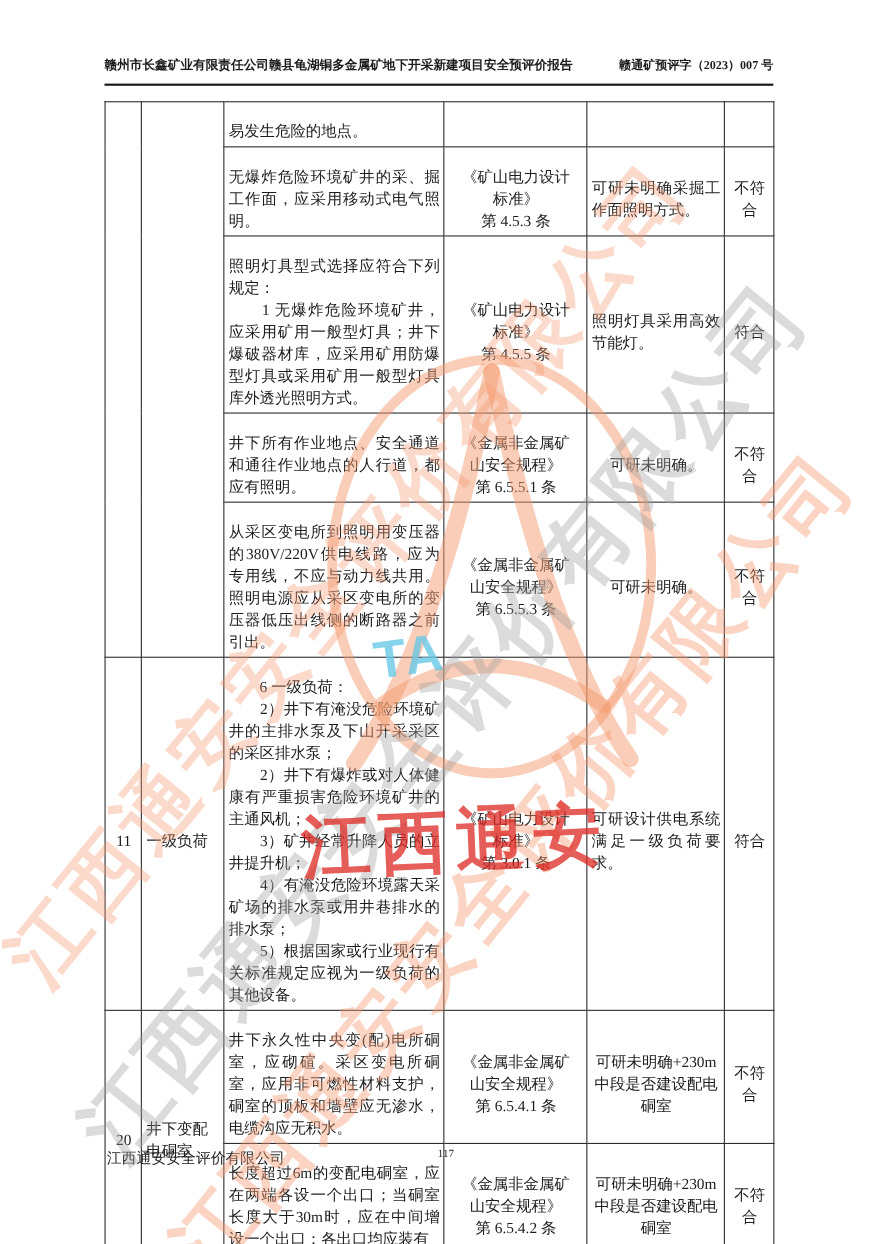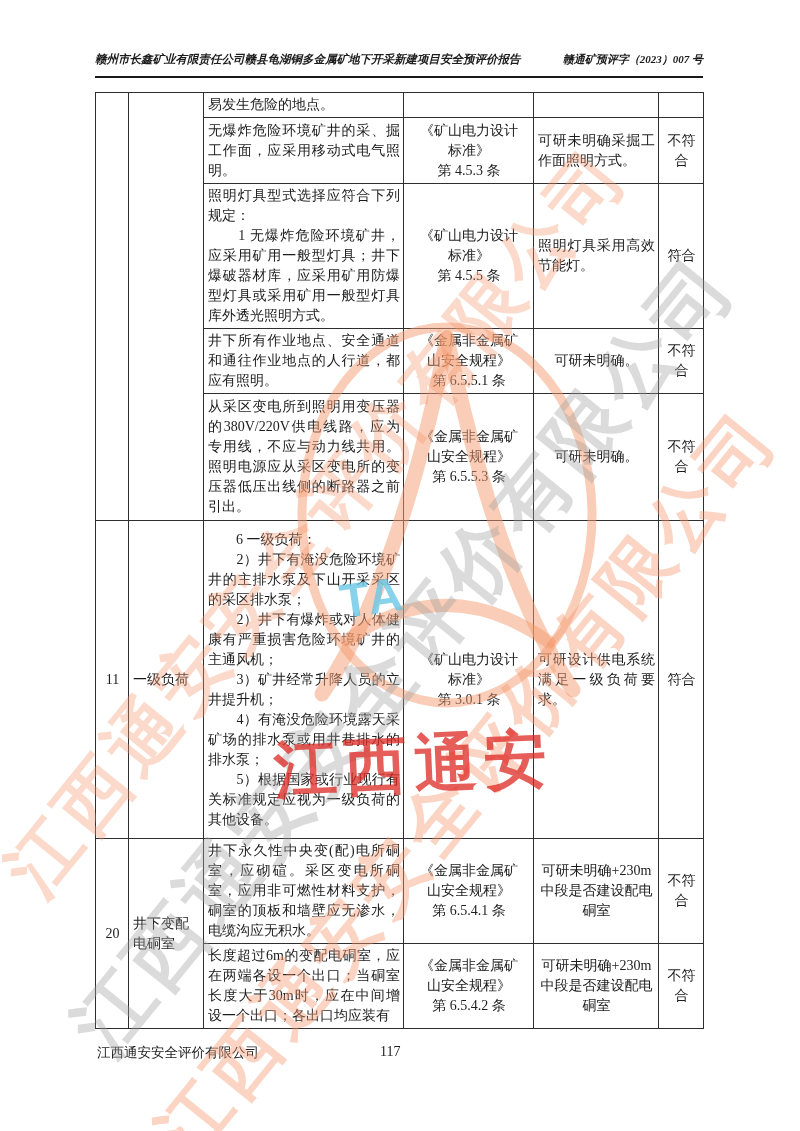--- a/index.html
+++ b/index.html
@@ -2,41 +2,41 @@
 <html><head>
 <meta charset="utf-8">
 <style>
   html,body{margin:0;padding:0;background:#888;}
   .sheet{
     position:relative;width:800px;height:1131px;background:#ffffff;
     overflow:hidden;font-family:"Liberation Serif","DejaVu Serif",serif;color:#1c1c1c;
   }
   
   .hdr{position:absolute;left:95px;top:52px;width:608px;display:flex;
-       justify-content:space-between;align-items:flex-start;font-weight:bold;white-space:nowrap;font-style:italic;}
+       justify-content:space-between;align-items:flex-start;font-weight:bold;white-space:nowrap;}
   .hdr .hl{font-size:11.5px;letter-spacing:0;}
   .hdr .hr{font-size:11px;}
   .hdr-rule{position:absolute;left:95px;top:76px;width:608px;height:2px;background:#1a1a1a;}
   
   table.cmp{position:absolute;left:95px;top:92px;width:608px;border-collapse:collapse;
             table-layout:fixed;background:transparent;}
   table.cmp td{border:1.5px solid #2e2e2e;vertical-align:middle;font-size:14px;
-               line-height:20px;padding:2px 3px 2px 4px;overflow:hidden;margin-top:35px;}
+               line-height:20px;padding:18px 3px 2px 4px;overflow:hidden;margin-top:35px;}
   td.c-num{text-align:center;padding:0;}
   td.c-cat{text-align:left;white-space:pre-line;padding:0 2px;}
   td.c-std{text-align:center;white-space:pre-line;padding:0 2px;}
   td.c-find-c{text-align:center;white-space:pre-line;padding:0 3px;}
   td.c-find-l{text-align:left;padding:2px 3px;}
   td.c-res{text-align:center;white-space:pre-line;padding:0 1px;}
   .para{margin:0;text-align:justify;}
   .r0{height:25px}.r1{height:66px}.r2{height:143px}.r3{height:65px}
   .r4{height:127px}.r5{height:318px}.r6{height:105px}.r7{height:82px}
   
   .ftr-company{position:absolute;left:97px;top:1044px;font-size:13.5px;}
-  .ftr-page{position:absolute;left:380px;top:1044px;font-size:14px;}
+  .ftr-page{position:absolute;left:398px;top:1044px;font-size:10px;}
   
   .wm{position:absolute;inset:0;overflow:hidden;pointer-events:none;z-index:3;}
   .wm-logo{position:absolute;left:292px;top:320px;}
   .wm-ta{position:absolute;left:340px;top:570px;font-family:"Liberation Sans","DejaVu Sans",sans-serif;
          font-weight:bold;font-size:48px;color:rgba(105,200,230,0.80);transform:rotate(-8deg);letter-spacing:2px;}
   .wm-red{position:absolute;left:274px;top:722px;font-size:63px;font-weight:bold;
           letter-spacing:7px;color:rgba(222,40,35,0.75);transform:rotate(-2.5deg);white-space:nowrap;}
   .diag{position:absolute;transform-origin:0 0;transform:rotate(-51deg);white-space:nowrap;
         font-weight:bold;}
   .diag-gray{left:50px;top:1010px;font-size:78px;letter-spacing:5px;color:rgba(160,160,160,0.38);}

